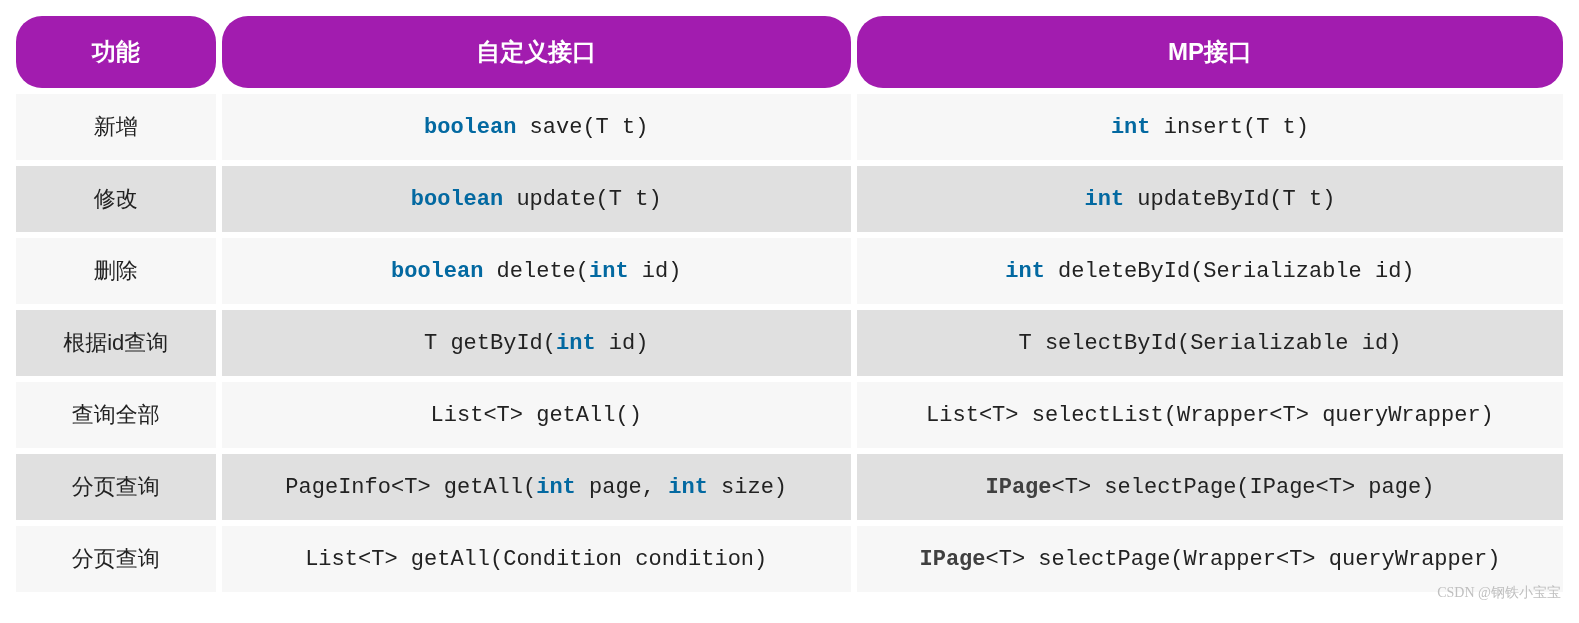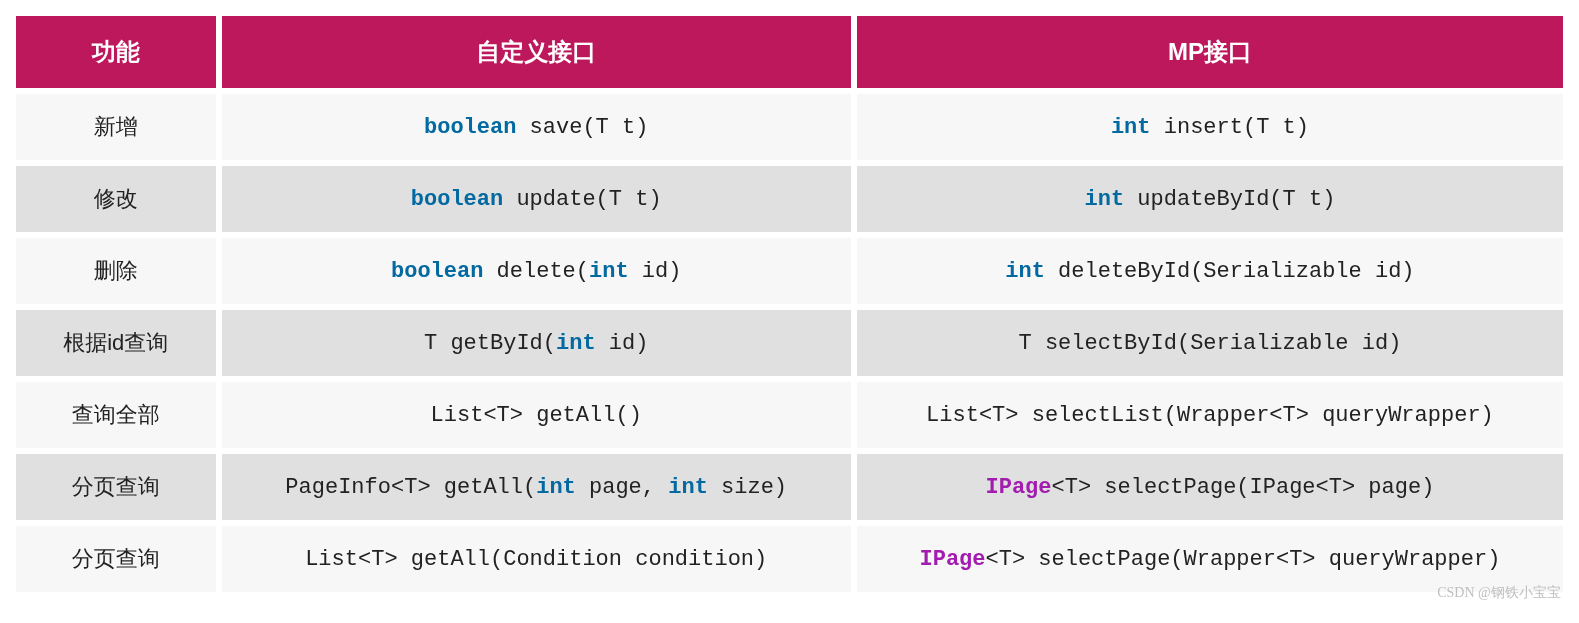--- a/index.html
+++ b/index.html
@@ -9,46 +9,47 @@
     padding: 10px;
     position: relative;
   }
   table {
     width: 100%;
     border-collapse: separate;
     border-spacing: 6px 6px;
     table-layout: fixed;
   }
   th {
-    background: #be185d;
+    background: #a21caf;
     color: #fff;
     font-weight: bold;
     font-size: 24px;
     padding: 20px 4px;
     text-align: center;
+    border-radius: 26px;
   }
   td {
     text-align: center;
     font-size: 22px;
     padding: 18px 8px;
     font-family: "Consolas", "Courier New", monospace;
     color: #222;
   }
   td.rowlabel {
     font-family: "Microsoft YaHei", Arial, sans-serif;
     font-weight: normal;
     font-size: 22px;
   }
   tbody tr:nth-child(odd) td { background: #f7f7f7; }
   tbody tr:nth-child(even) td { background: #e0e0e0; }
   .col-fn { width: 13%; }
   .col-custom { width: 41%; }
   .col-mp { width: 46%; }
   .kw { color: #0369a1; font-weight: bold; }
-  .cls { color: #a21caf; font-weight: bold; text-align: center; }
+  .cls { color: #404040; font-weight: bold; text-align: center; }
   .watermark {
     position: absolute;
     right: 18px;
     bottom: 6px;
     color: rgba(180,180,180,0.85);
     font-size: 14px;
     font-family: Liberation Serif, serif;
     pointer-events: none;
   }
 </style>

